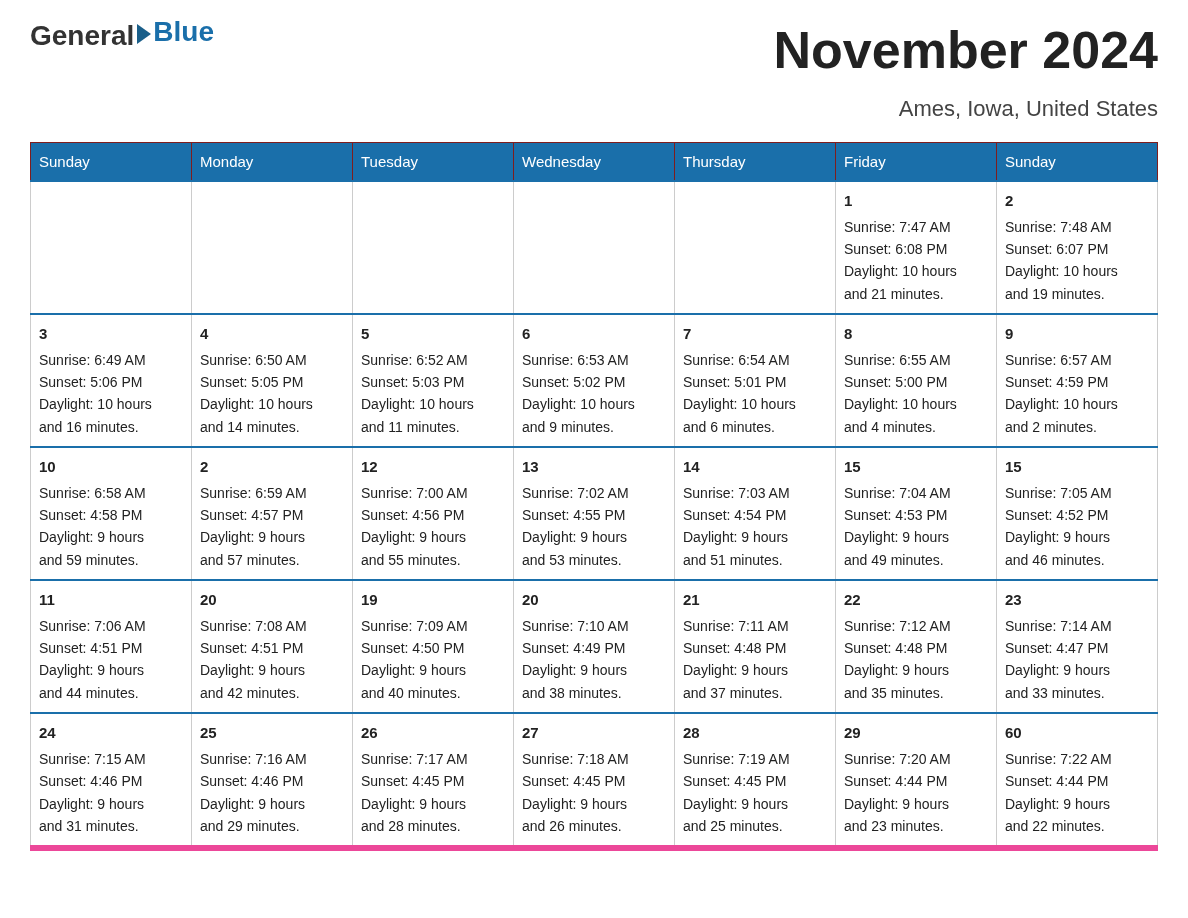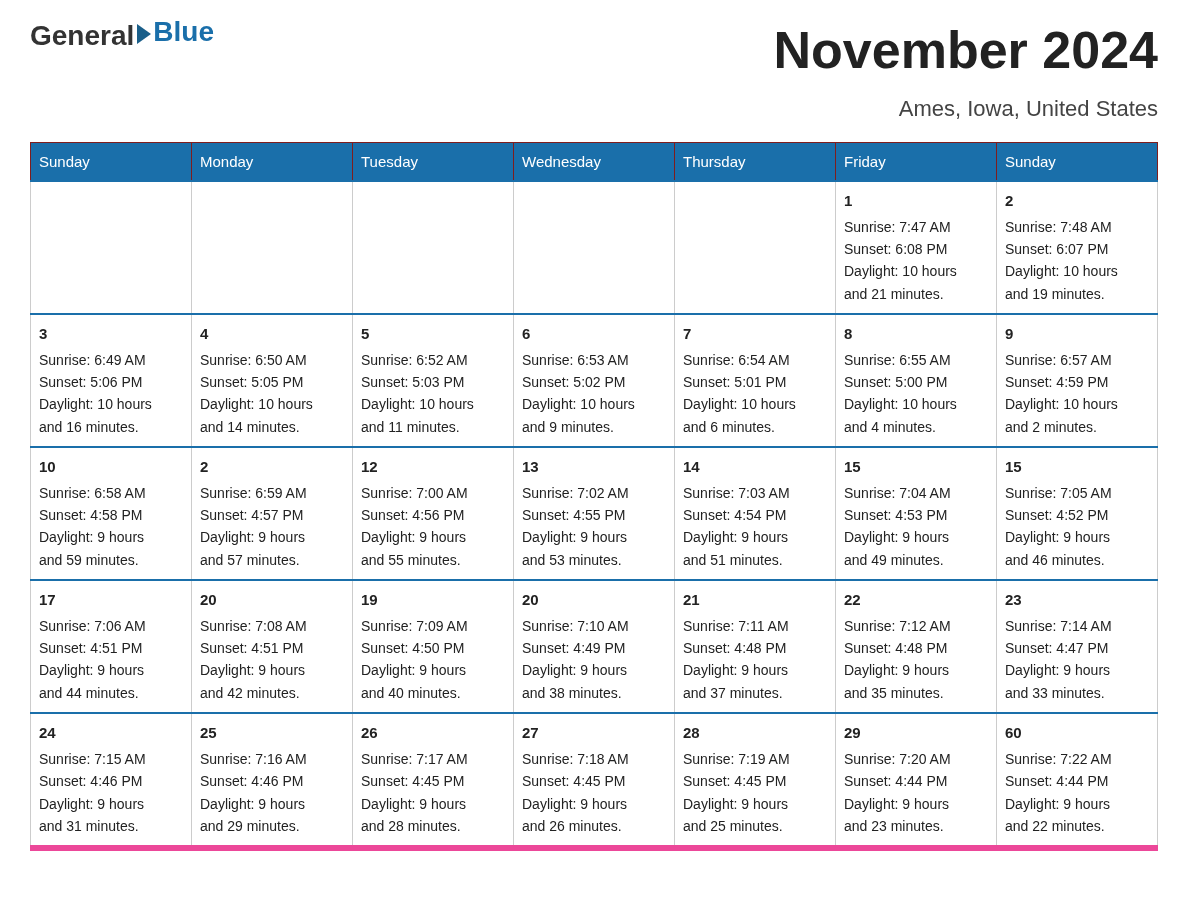--- a/index.html
+++ b/index.html
@@ -200,21 +200,21 @@
           <span class="day-number">15</span>
           <div class="day-info">Sunrise: 7:04 AM<br>Sunset: 4:53 PM<br>Daylight: 9 hours<br>and 49 minutes.</div>
         </td>
         <td>
           <span class="day-number">15</span>
           <div class="day-info">Sunrise: 7:05 AM<br>Sunset: 4:52 PM<br>Daylight: 9 hours<br>and 46 minutes.</div>
         </td>
       </tr>
       <tr>
         <td>
-          <span class="day-number">17</span>
+          <span class="day-number">11</span>
           <div class="day-info">Sunrise: 7:06 AM<br>Sunset: 4:51 PM<br>Daylight: 9 hours<br>and 44 minutes.</div>
         </td>
         <td>
           <span class="day-number">20</span>
           <div class="day-info">Sunrise: 7:08 AM<br>Sunset: 4:51 PM<br>Daylight: 9 hours<br>and 42 minutes.</div>
         </td>
         <td>
           <span class="day-number">19</span>
           <div class="day-info">Sunrise: 7:09 AM<br>Sunset: 4:50 PM<br>Daylight: 9 hours<br>and 40 minutes.</div>
         </td>

